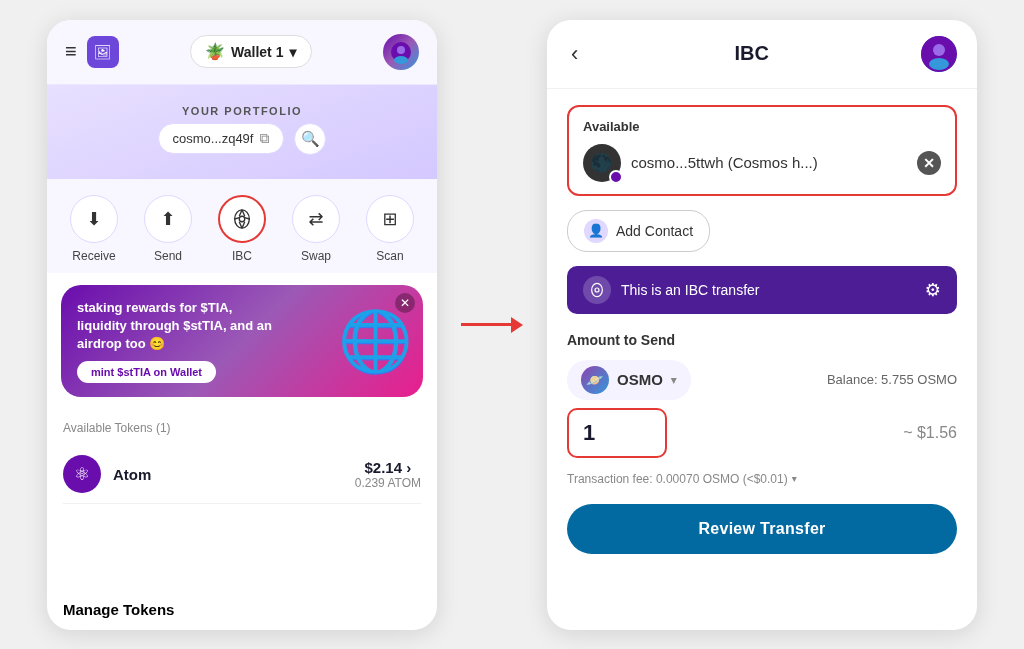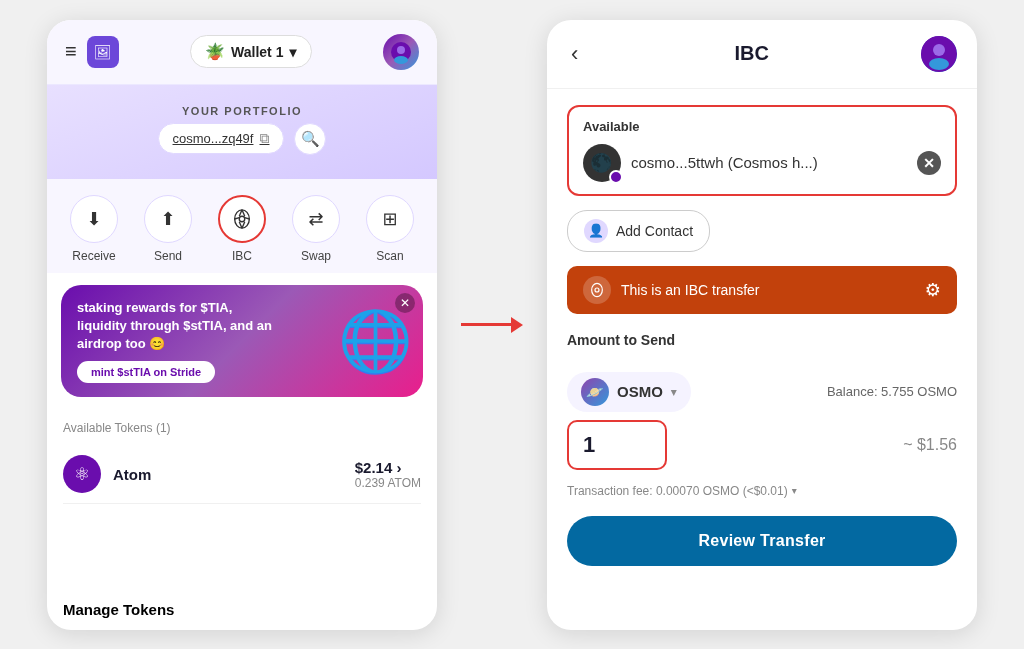--- a/index.html
+++ b/index.html
@@ -104,21 +104,20 @@
     .address-pill {
       background: #fff;
       border-radius: 20px;
       padding: 6px 14px;
       font-size: 13px;
       color: #333;
       display: flex;
       align-items: center;
       gap: 6px;
       border: 1px solid #e0d8ff;
-      text-decoration: underline;
     }
     .copy-icon { color: #888; cursor: pointer; font-size: 14px; }
     .search-icon-btn {
       background: #fff;
       border-radius: 50%;
       width: 32px; height: 32px;
       display: flex; align-items: center; justify-content: center;
       cursor: pointer;
       border: 1px solid #e0d8ff;
       color: #555; font-size: 15px;
@@ -219,21 +218,21 @@
     }
     .token-left { display: flex; align-items: center; gap: 12px; }
     .token-icon {
       width: 38px; height: 38px;
       border-radius: 50%;
       background: #6a0dad;
       display: flex; align-items: center; justify-content: center;
       color: #fff; font-size: 18px;
     }
     .token-name { font-size: 15px; font-weight: 600; color: #1a1a2e; }
-    .token-right { text-align: left; }
+    .token-right { text-align: center; }
     .token-value { font-size: 15px; font-weight: 700; color: #1a1a2e; }
     .token-amount { font-size: 12px; color: #888; }
 
     .manage-link {
       padding: 12px 16px;
       font-size: 15px;
       font-weight: 700;
       color: #000000;
       cursor: pointer;
     }
@@ -358,21 +357,21 @@
     }
     .add-contact-icon {
       width: 24px; height: 24px;
       border-radius: 50%;
       background: #e0d8ff;
       display: flex; align-items: center; justify-content: center;
       font-size: 13px;
     }
 
     .ibc-notice {
-      background: #c2410c;
+      background: #4c1d95;
       border-radius: 10px;
       padding: 10px 16px;
       display: flex;
       align-items: center;
       gap: 10px;
       margin-bottom: 18px;
     }
     .ibc-notice-icon {
       width: 28px; height: 28px;
       border-radius: 50%;
@@ -392,21 +391,21 @@
       color: #fff;
       font-size: 18px;
       cursor: pointer;
     }
 
     .amount-section { margin-bottom: 14px; }
     .amount-label {
       font-size: 14px;
       font-weight: 700;
       color: #333;
-      margin-bottom: 24px;
+      margin-bottom: 12px;
     }
     .amount-top-row {
       display: flex;
       align-items: center;
       justify-content: space-between;
       margin-bottom: 8px;
     }
     .token-selector {
       display: flex;
       align-items: center;
@@ -545,21 +544,21 @@
       <span class="action-btn-label">Swap</span>
     </div>
     <div class="action-btn">
       <div class="action-btn-circle">⊞</div>
       <span class="action-btn-label">Scan</span>
     </div>
   </div>
 
   <div class="promo-banner">
     <p class="promo-text">staking rewards for $TIA, liquidity through $stTIA, and an airdrop too 😊</p>
-    <button class="promo-btn">mint $stTIA on Stride</button>
+    <button class="promo-btn">mint $stTIA on Wallet</button>
     <div class="promo-close">✕</div>
     <div class="promo-graphic">🌐</div>
   </div>
 
   <div class="tokens-section">
     <div class="tokens-label">Available Tokens (1)</div>
     <div class="token-row">
       <div class="token-left">
         <div class="token-icon">⚛</div>
         <span class="token-name">Atom</span>

